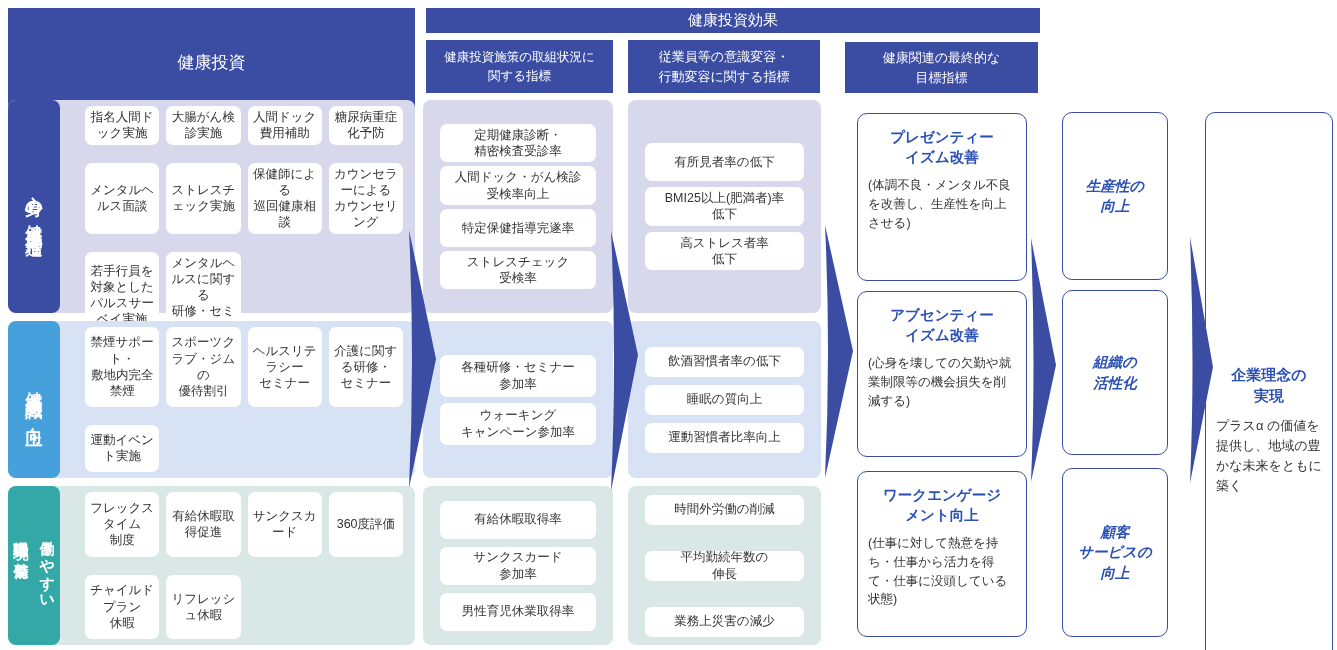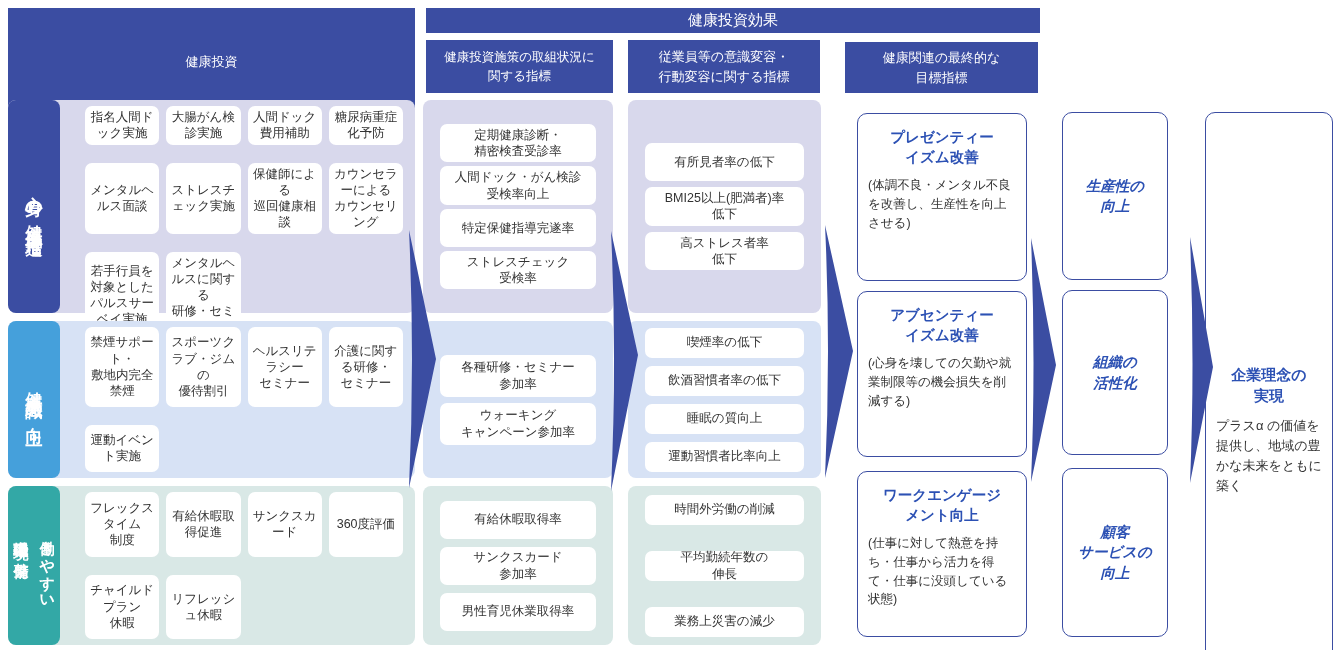--- a/index.html
+++ b/index.html
@@ -1,20 +1,20 @@
 <!DOCTYPE html>
 <html><head>
 <meta charset="utf-8">
 <style>
   html,body{margin:0;padding:0;background:#fff;}
   .canvas{position:relative;width:1337px;height:650px;background:#ffffff;
     font-family:"Liberation Sans","DejaVu Sans",sans-serif;overflow:hidden;}
   .hdr{position:absolute;background:#3B4DA2;color:#fff;display:flex;align-items:center;
     justify-content:center;text-align:center;white-space:pre-line;}
-  #hdr-investment{left:8px;top:8px;width:407px;height:108px;font-size:13px;}
+  #hdr-investment{left:8px;top:8px;width:407px;height:108px;font-size:17px;}
   #hdr-effect{left:426px;top:8px;width:614px;height:25px;font-size:15px;}
   #hdr-sub-process{left:426px;top:40px;width:187px;height:53px;font-size:12.5px;line-height:1.5;}
   #hdr-sub-behavior{left:628px;top:40px;width:192px;height:53px;font-size:13px;line-height:1.5;}
   #hdr-sub-final{left:845px;top:42px;width:193px;height:51px;font-size:13px;line-height:1.5;}
   #hdr-issues{left:1047px;top:8px;width:287px;height:85px;font-size:15.5px;line-height:1.6;}
 
   .panel{position:absolute;border-radius:8px;}
   .r1{top:100px;height:213px;}
   .r2{top:321px;height:157px;}
   .r3{top:486px;height:159px;}
@@ -139,21 +139,20 @@
   <div class="panel c2 r2 bg2">
     <div class="stack g6 mh42">
       <div class="box">各種研修・セミナー
 参加率</div>
       <div class="box">ウォーキング
 キャンペーン参加率</div>
     </div>
   </div>
   <div class="panel c3 r2 bg2">
     <div class="stack g8 mh30">
-      <div class="box">喫煙率の低下</div>
       <div class="box">飲酒習慣者率の低下</div>
       <div class="box">睡眠の質向上</div>
       <div class="box">運動習慣者比率向上</div>
     </div>
   </div>
 
   <div class="vlabel r3" id="vlabel-3">働きやすい
 職場環境の整備</div>
   <div class="panel c1 r3 bg3">
     <div class="grid2">

